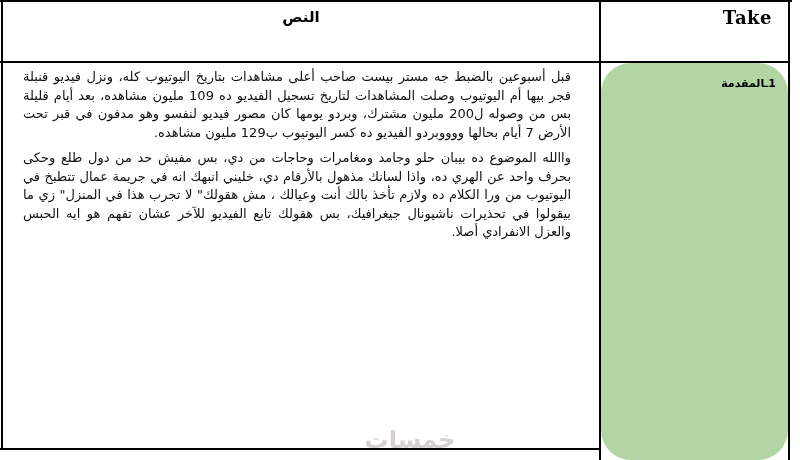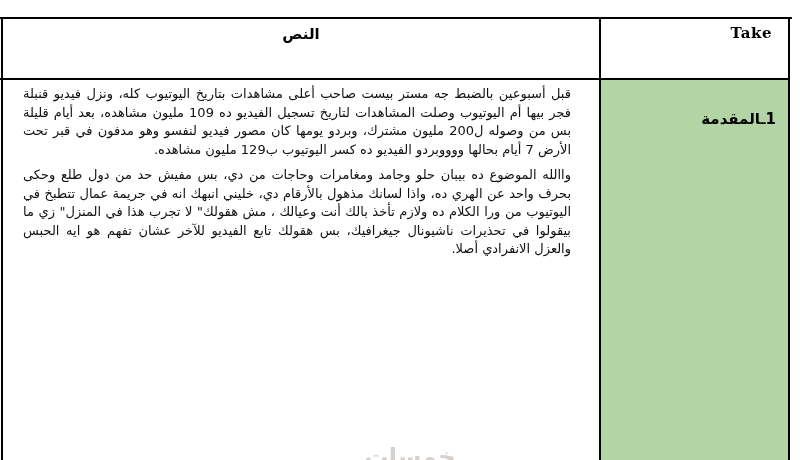--- a/index.html
+++ b/index.html
@@ -3,66 +3,67 @@
 <meta charset="utf-8">
 <style>
   html, body { margin: 0; padding: 0; }
   body {
     width: 800px; height: 460px;
     background: #ffffff;
     font-family: "DejaVu Sans", sans-serif;
     position: relative;
     overflow: hidden;
   }
-  .page { position: absolute; inset: 0; background: #fff; margin-top: 17px; }
+  .page { position: absolute; inset: 0; background: #fff; }
 
   
   .bline { position: absolute; background: var(--border, #000); }
   .b-top        { left: 0;     top: 0;     width: 792px; height: 2px; }
   .b-left       { left: 1px;   top: 0;     width: 2px;   height: 450px; }
   .b-colsep     { left: 599px; top: 0;     width: 2px;   height: 460px; }
   .b-right      { left: 788px; top: 0;     width: 2px;   height: 460px; }
   .b-headersep  { left: 0;     top: 61px;  width: 790px; height: 2px; }
   .b-bottomleft { left: 0;     top: 448px; width: 601px; height: 2px; }
 
   
   .header-text-label {
     position: absolute; left: 3px; top: 8px; width: 596px;
     text-align: center; direction: rtl;
     font-weight: bold; font-size: 15px; color: #000;
   }
   .header-take-label {
     position: absolute; left: 600px; top: 7px; width: 180px;
     text-align: right; padding-right: 8px; box-sizing: border-box;
     font-family: "DejaVu Serif", "Liberation Serif", serif;
-    font-weight: bold; font-size: 15px; color: #000;
+    font-weight: bold; font-size: 18px; color: #000;
     letter-spacing: 0.5px;
   }
 
   
   .body-text-cell {
     position: absolute; left: 3px; top: 64px; width: 596px; height: 384px;
     box-sizing: border-box;
     padding: 4px 28px 0 20px;
     direction: rtl;
     text-align: justify;
     font-size: 13px; line-height: 18.5px; color: #111;
     z-index: 2;
   }
   .body-text-cell p { margin: 0 0 7px 0; }
 
   
   .take-cell {
     position: absolute; left: 601px; top: 63px; width: 187px; height: 397px;
     background: var(--green, #b3d5a5);
     box-sizing: border-box;
-    padding: 30px 12px 0 6px;
+    padding: 14px 12px 0 6px;
     direction: rtl; text-align: right;
-    font-weight: bold; font-size: 15px; color: #000;
+    font-weight: bold; font-size: 11px; color: #000;
     z-index: 1;
+    border-radius: 30px;
   }
 
   
   .watermark {
     position: absolute; left: 320px; top: 426px; width: 180px;
     text-align: center; direction: rtl;
     font-size: 24px; font-weight: bold;
     color: var(--wm, #d6d1cd);
     z-index: 1;
     letter-spacing: 2px;

